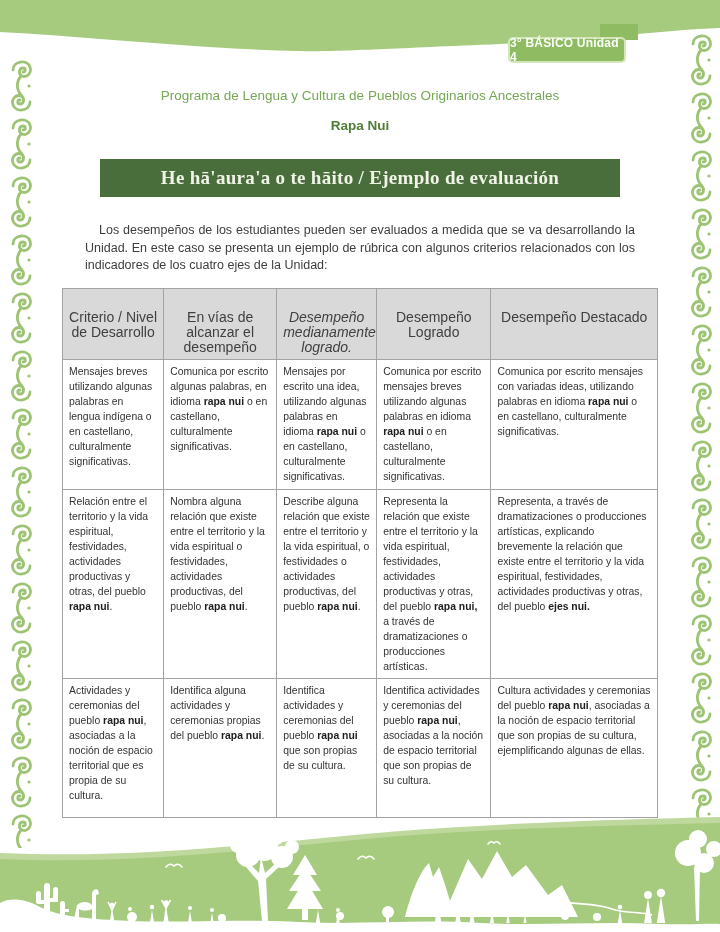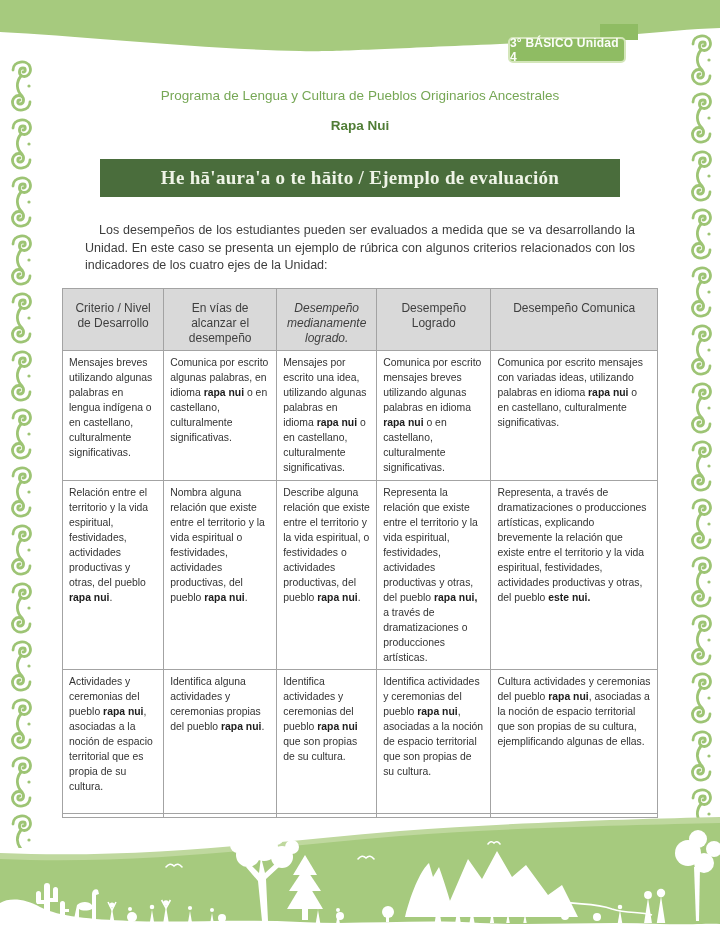--- a/index.html
+++ b/index.html
@@ -46,21 +46,21 @@
   }
   table.rubric{
     width:596px; border-collapse:collapse; table-layout:fixed;
     font-size:10.4px; line-height:15px; color:#333;
   }
   table.rubric th, table.rubric td{
     border:1px solid var(--table_border); vertical-align:top; padding:4px 6px;
   }
   table.rubric th{
     background:var(--table_header_bg); font-weight:normal; text-align:center;
-    vertical-align:top; color:#3f3f3f; font-size:12px; height:53px; padding-top:12px;
+    vertical-align:top; color:#3f3f3f; font-size:14px; height:53px; padding-top:21px;
   }
   table.rubric th:nth-child(1){width:17%;}
   table.rubric th:nth-child(2){width:19%;}
   table.rubric th:nth-child(3){width:16.8%;font-style:italic;}
   table.rubric th:nth-child(4){width:19.2%;}
   table.rubric th:nth-child(5){width:28%;}
   table.rubric tbody tr:nth-child(1){height:130px;}
   table.rubric tbody tr:nth-child(2){height:153px;}
   table.rubric tbody tr:nth-child(3){height:144px;}
   table.rubric td b{font-weight:bold; color:#1d1d1d;}
@@ -129,37 +129,37 @@
     </div>
     <p class="intro">Los desempeños de los estudiantes pueden ser evaluados a medida que se va desarrollando la Unidad. En este caso se presenta un ejemplo de rúbrica con algunos criterios relacionados con los indicadores de los cuatro ejes de la Unidad:</p>
     <div class="table-clip">
       <table class="rubric">
           <thead>
             <tr>
               <th>Criterio / Nivel de Desarrollo</th>
               <th>En vías de alcanzar el desempeño</th>
               <th>Desempeño medianamente logrado.</th>
               <th>Desempeño Logrado</th>
-              <th>Desempeño Comunica</th>
+              <th>Desempeño Destacado</th>
             </tr>
           </thead>
           <tbody>
             <tr>
               <td><span>Mensajes breves utilizando algunas palabras en lengua indígena o en castellano, culturalmente significativas.</span></td>
               <td><span>Comunica por escrito algunas palabras, en idioma </span><b>rapa nui</b><span> o en castellano, culturalmente significativas.</span></td>
               <td><span>Mensajes por escrito una idea, utilizando algunas palabras en idioma </span><b>rapa nui</b><span> o en castellano, culturalmente significativas.</span></td>
               <td><span>Comunica por escrito mensajes breves utilizando algunas palabras en idioma </span><b>rapa nui</b><span> o en castellano, culturalmente significativas.</span></td>
               <td><span>Comunica por escrito mensajes con variadas ideas, utilizando palabras en idioma </span><b>rapa nui</b><span> o en castellano, culturalmente significativas.</span></td>
             </tr>
             <tr>
               <td><span>Relación entre el territorio y la vida espiritual, festividades, actividades productivas y otras, del pueblo </span><b>rapa nui</b><span>.</span></td>
               <td><span>Nombra alguna relación que existe entre el territorio y la vida espiritual o festividades, actividades productivas, del pueblo </span><b>rapa nui</b><span>.</span></td>
               <td><span>Describe alguna relación que existe entre el territorio y la vida espiritual, o festividades o actividades productivas, del pueblo </span><b>rapa nui</b><span>.</span></td>
               <td><span>Representa la relación que existe entre el territorio y la vida espiritual, festividades, actividades productivas y otras, del pueblo </span><b>rapa nui,</b><span> a través de dramatizaciones o producciones artísticas.</span></td>
-              <td><span>Representa, a través de dramatizaciones o producciones artísticas, explicando brevemente la relación que existe entre el territorio y la vida espiritual, festividades, actividades productivas y otras, del pueblo </span><b>este nui.</b></td>
+              <td><span>Representa, a través de dramatizaciones o producciones artísticas, explicando brevemente la relación que existe entre el territorio y la vida espiritual, festividades, actividades productivas y otras, del pueblo </span><b>ejes nui.</b></td>
             </tr>
             <tr>
               <td><span>Actividades y ceremonias del pueblo </span><b>rapa nui</b><span>, asociadas a la noción de espacio territorial que es propia de su cultura.</span></td>
               <td><span>Identifica alguna actividades y ceremonias propias del pueblo </span><b>rapa nui</b><span>.</span></td>
               <td><span>Identifica actividades y ceremonias del pueblo </span><b>rapa nui</b><span> que son propias de su cultura.</span></td>
               <td><span>Identifica actividades y ceremonias del pueblo </span><b>rapa nui</b><span>, asociadas a la noción de espacio territorial que son propias de su cultura.</span></td>
               <td><span>Cultura actividades y ceremonias del pueblo </span><b>rapa nui</b><span>, asociadas a la noción de espacio territorial que son propias de su cultura, ejemplificando algunas de ellas.</span></td>
             </tr>
             <tr>
               <td><span>Relación entre las personas, la naturaleza y el</span></td>

